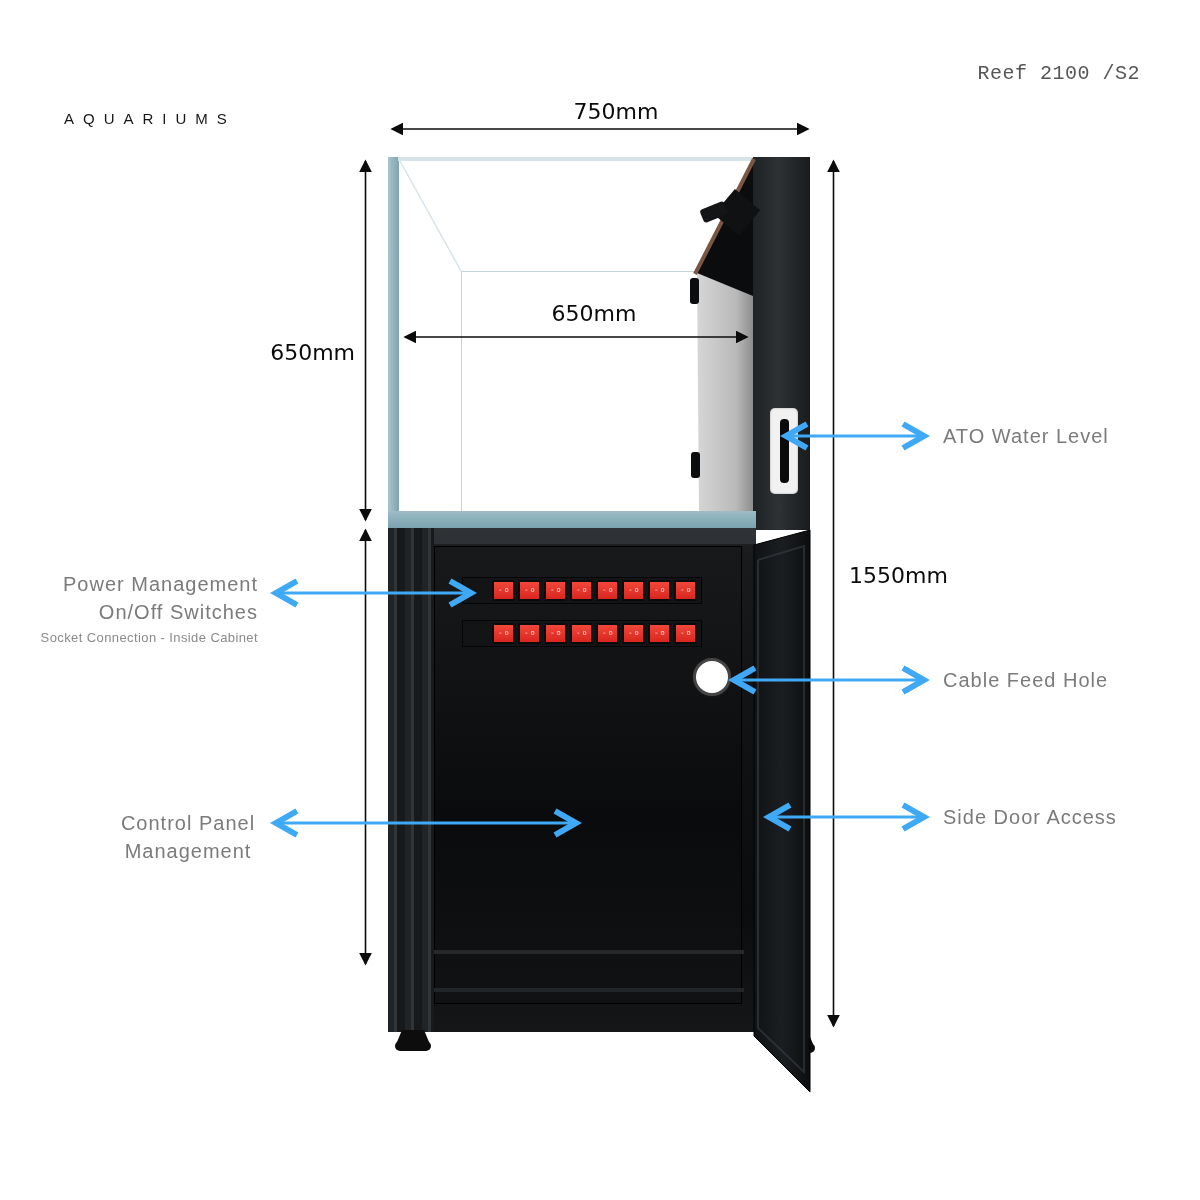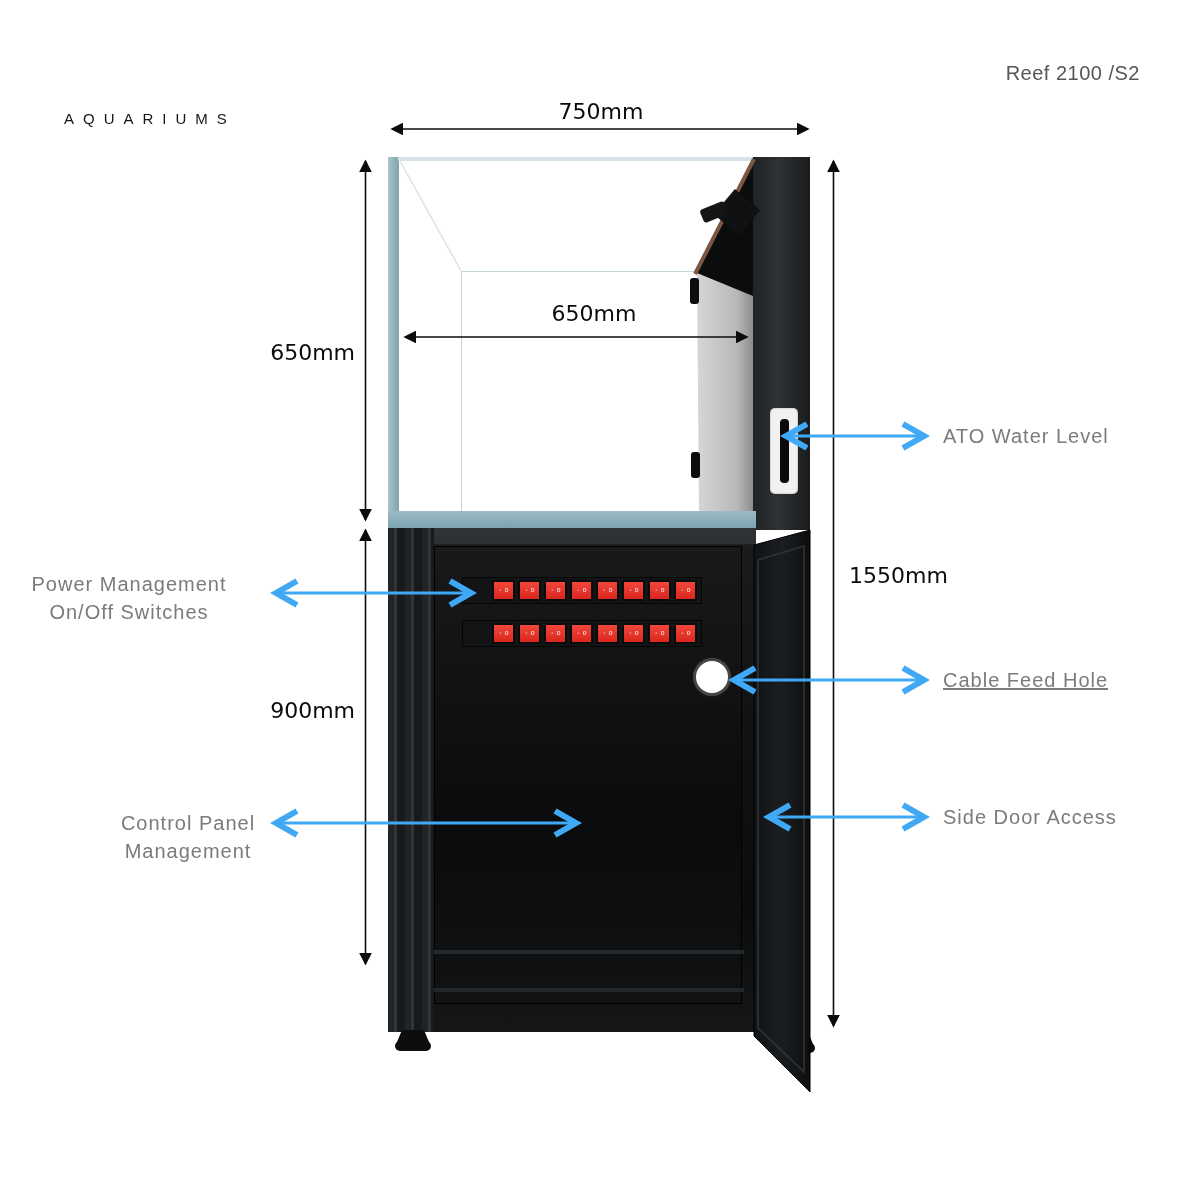--- a/index.html
+++ b/index.html
@@ -5,21 +5,21 @@
   html,body{margin:0;padding:0;background:#ffffff;}
   .stage{position:relative;width:1200px;height:1200px;background:#ffffff;overflow:hidden;
          font-family:"Liberation Sans",sans-serif;}
   .abs{position:absolute;}
 
   
   .brand{left:60px;top:48px;font-family:"DejaVu Sans",sans-serif;font-weight:800;
          font-size:56px;letter-spacing:-2px;color:#0c0c0c;line-height:56px;}
   .brand-sub{left:64px;top:110px;font-family:Liberation Sans, sans-serif;font-size:15px;
          letter-spacing:9px;color:#161616;}
-  .model{left:940px;top:62px;width:200px;text-align:right;font-size:20px;color:#565656;letter-spacing:.5px;}
+  .model{left:940px;top:62px;width:200px;text-align:right;font-size:20px;color:#565656;letter-spacing:.5px;font-family:Liberation Mono, monospace;}
 
   
   .dim{position:absolute;color:#0b0b0b;font-size:22px;font-family:"DejaVu Sans",sans-serif;line-height:26px;}
 
   
   .note{position:absolute;color:#7b7b7b;font-size:20px;letter-spacing:1px;line-height:28px;}
   .note-small{font-size:13px;color:#8a8a8a;letter-spacing:.4px;line-height:24px;}
 
   
   .glass-left{left:388px;top:157px;width:11px;height:356px;
@@ -212,34 +212,34 @@
     <line x1="365.5" y1="530" x2="365.5" y2="964" stroke="#0b0b0b" stroke-width="1.6" marker-start="url(#ab)" marker-end="url(#ab)"></line>
     <line x1="833.5" y1="161" x2="833.5" y2="1026" stroke="#0b0b0b" stroke-width="1.6" marker-start="url(#ab)" marker-end="url(#ab)"></line>
 
     <line x1="789" y1="436" x2="921" y2="436" stroke="#3fa9f5" stroke-width="3" marker-start="url(#au)" marker-end="url(#au)"></line>
     <line x1="279" y1="593" x2="468" y2="593" stroke="#3fa9f5" stroke-width="3" marker-start="url(#au)" marker-end="url(#au)"></line>
     <line x1="737" y1="680" x2="921" y2="680" stroke="#3fa9f5" stroke-width="3" marker-start="url(#au)" marker-end="url(#au)"></line>
     <line x1="279" y1="823" x2="573" y2="823" stroke="#3fa9f5" stroke-width="3" marker-start="url(#au)" marker-end="url(#au)"></line>
     <line x1="772" y1="817" x2="921" y2="817" stroke="#3fa9f5" stroke-width="3" marker-start="url(#au)" marker-end="url(#au)"></line>
   </svg>
 
-  <div class="dim z35" style="left:541px;top:99px;width:120px;text-align:center;">750mm</div>
+  <div class="dim z35" style="left:556px;top:99px;width:120px;text-align:center;">750mm</div>
   <div class="dim z35" style="left:534px;top:301px;width:120px;text-align:center;">650mm</div>
   <div class="dim z35" style="left:0;top:340px;width:355px;text-align:right;">650mm</div>
-  <div class="dim z35" style="left:0;top:698px;width:355px;text-align:right;">900mm</div>
   <div class="dim z35" style="left:849px;top:543px;margin-top:20px;">1550mm</div>
 
   <div class="note z35" style="left:943px;top:422px;">ATO Water Level</div>
 
-  <div class="note z35" style="left:0;top:570px;width:258px;text-align:center;">
+  <div class="note z35" style="left:0;top:570px;width:258px;text-align:right;">
     <div>Power Management</div>
     <div>On/Off Switches</div>
+    <div class="note-small">Socket Connection - Inside Cabinet</div>
   </div>
 
-  <div class="note z35" style="left:943px;top:666px;text-decoration:underline;">Cable Feed Hole</div>
+  <div class="note z35" style="left:943px;top:666px;">Cable Feed Hole</div>
 
   <div class="note z35" style="left:88px;top:809px;width:200px;text-align:center;">
     <div>Control Panel</div>
     <div>Management</div>
   </div>
 
   <div class="note z35" style="left:943px;top:803px;">Side Door Access</div>
 
 </div>
 

